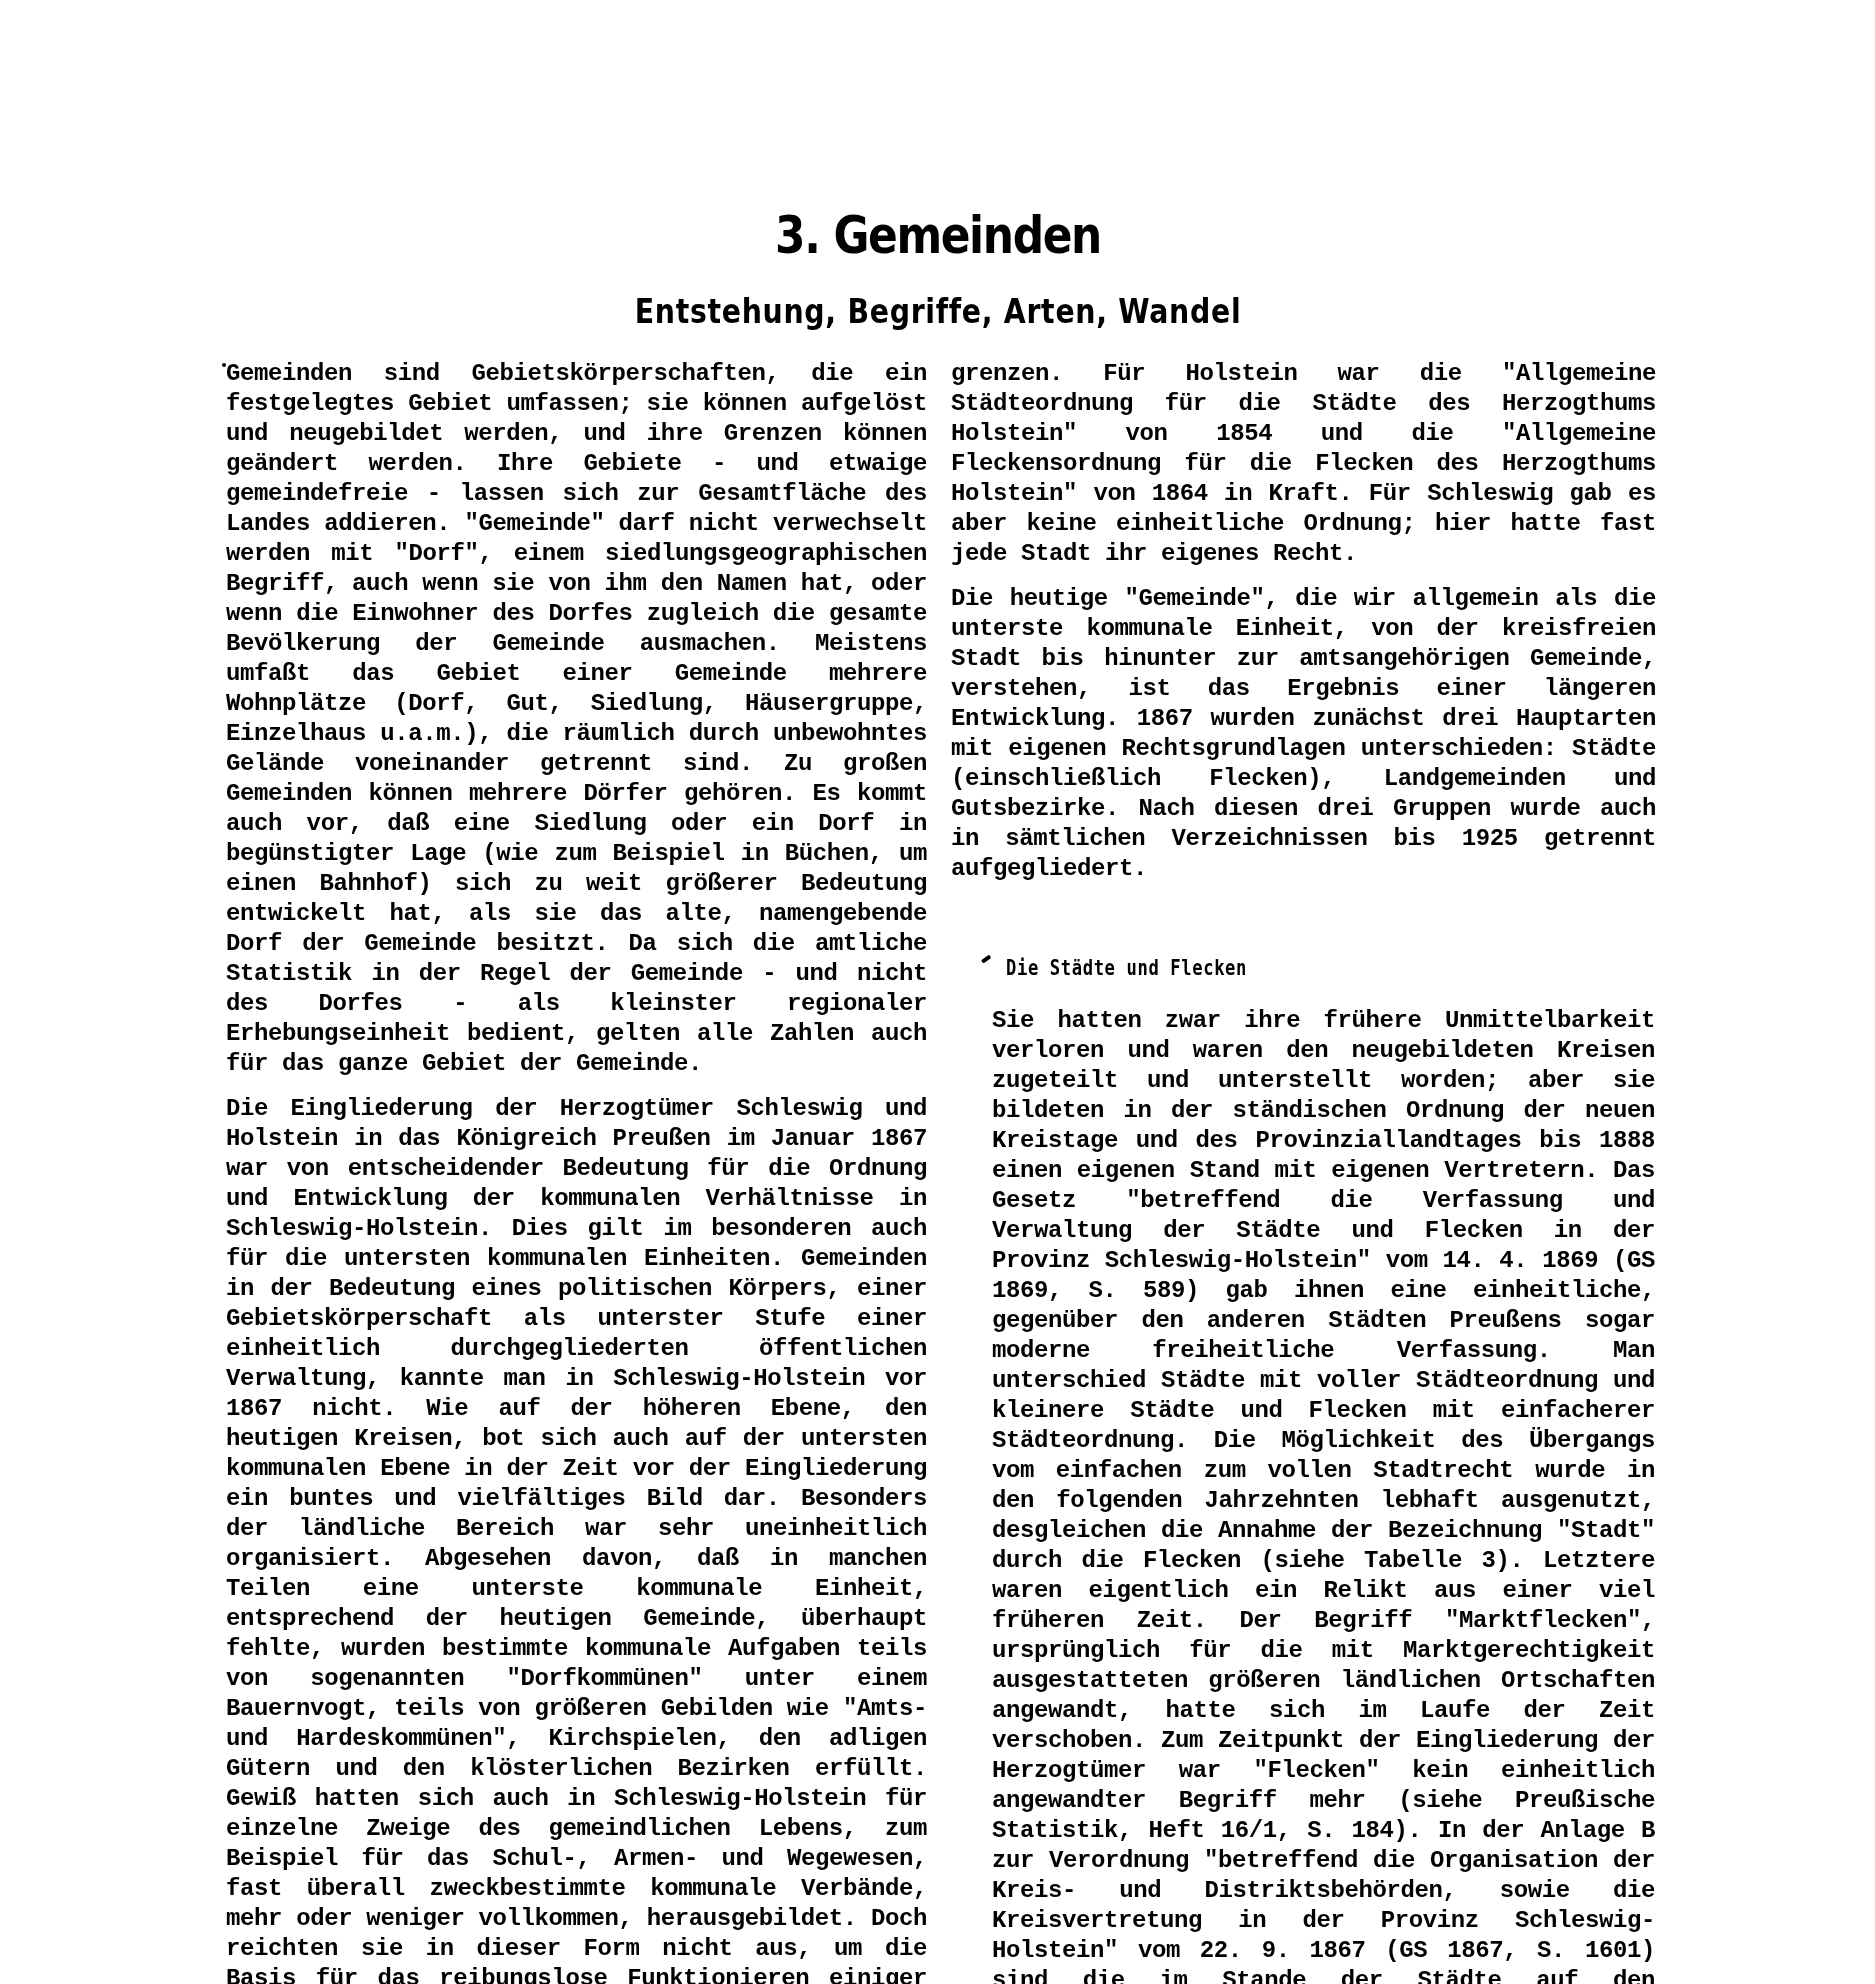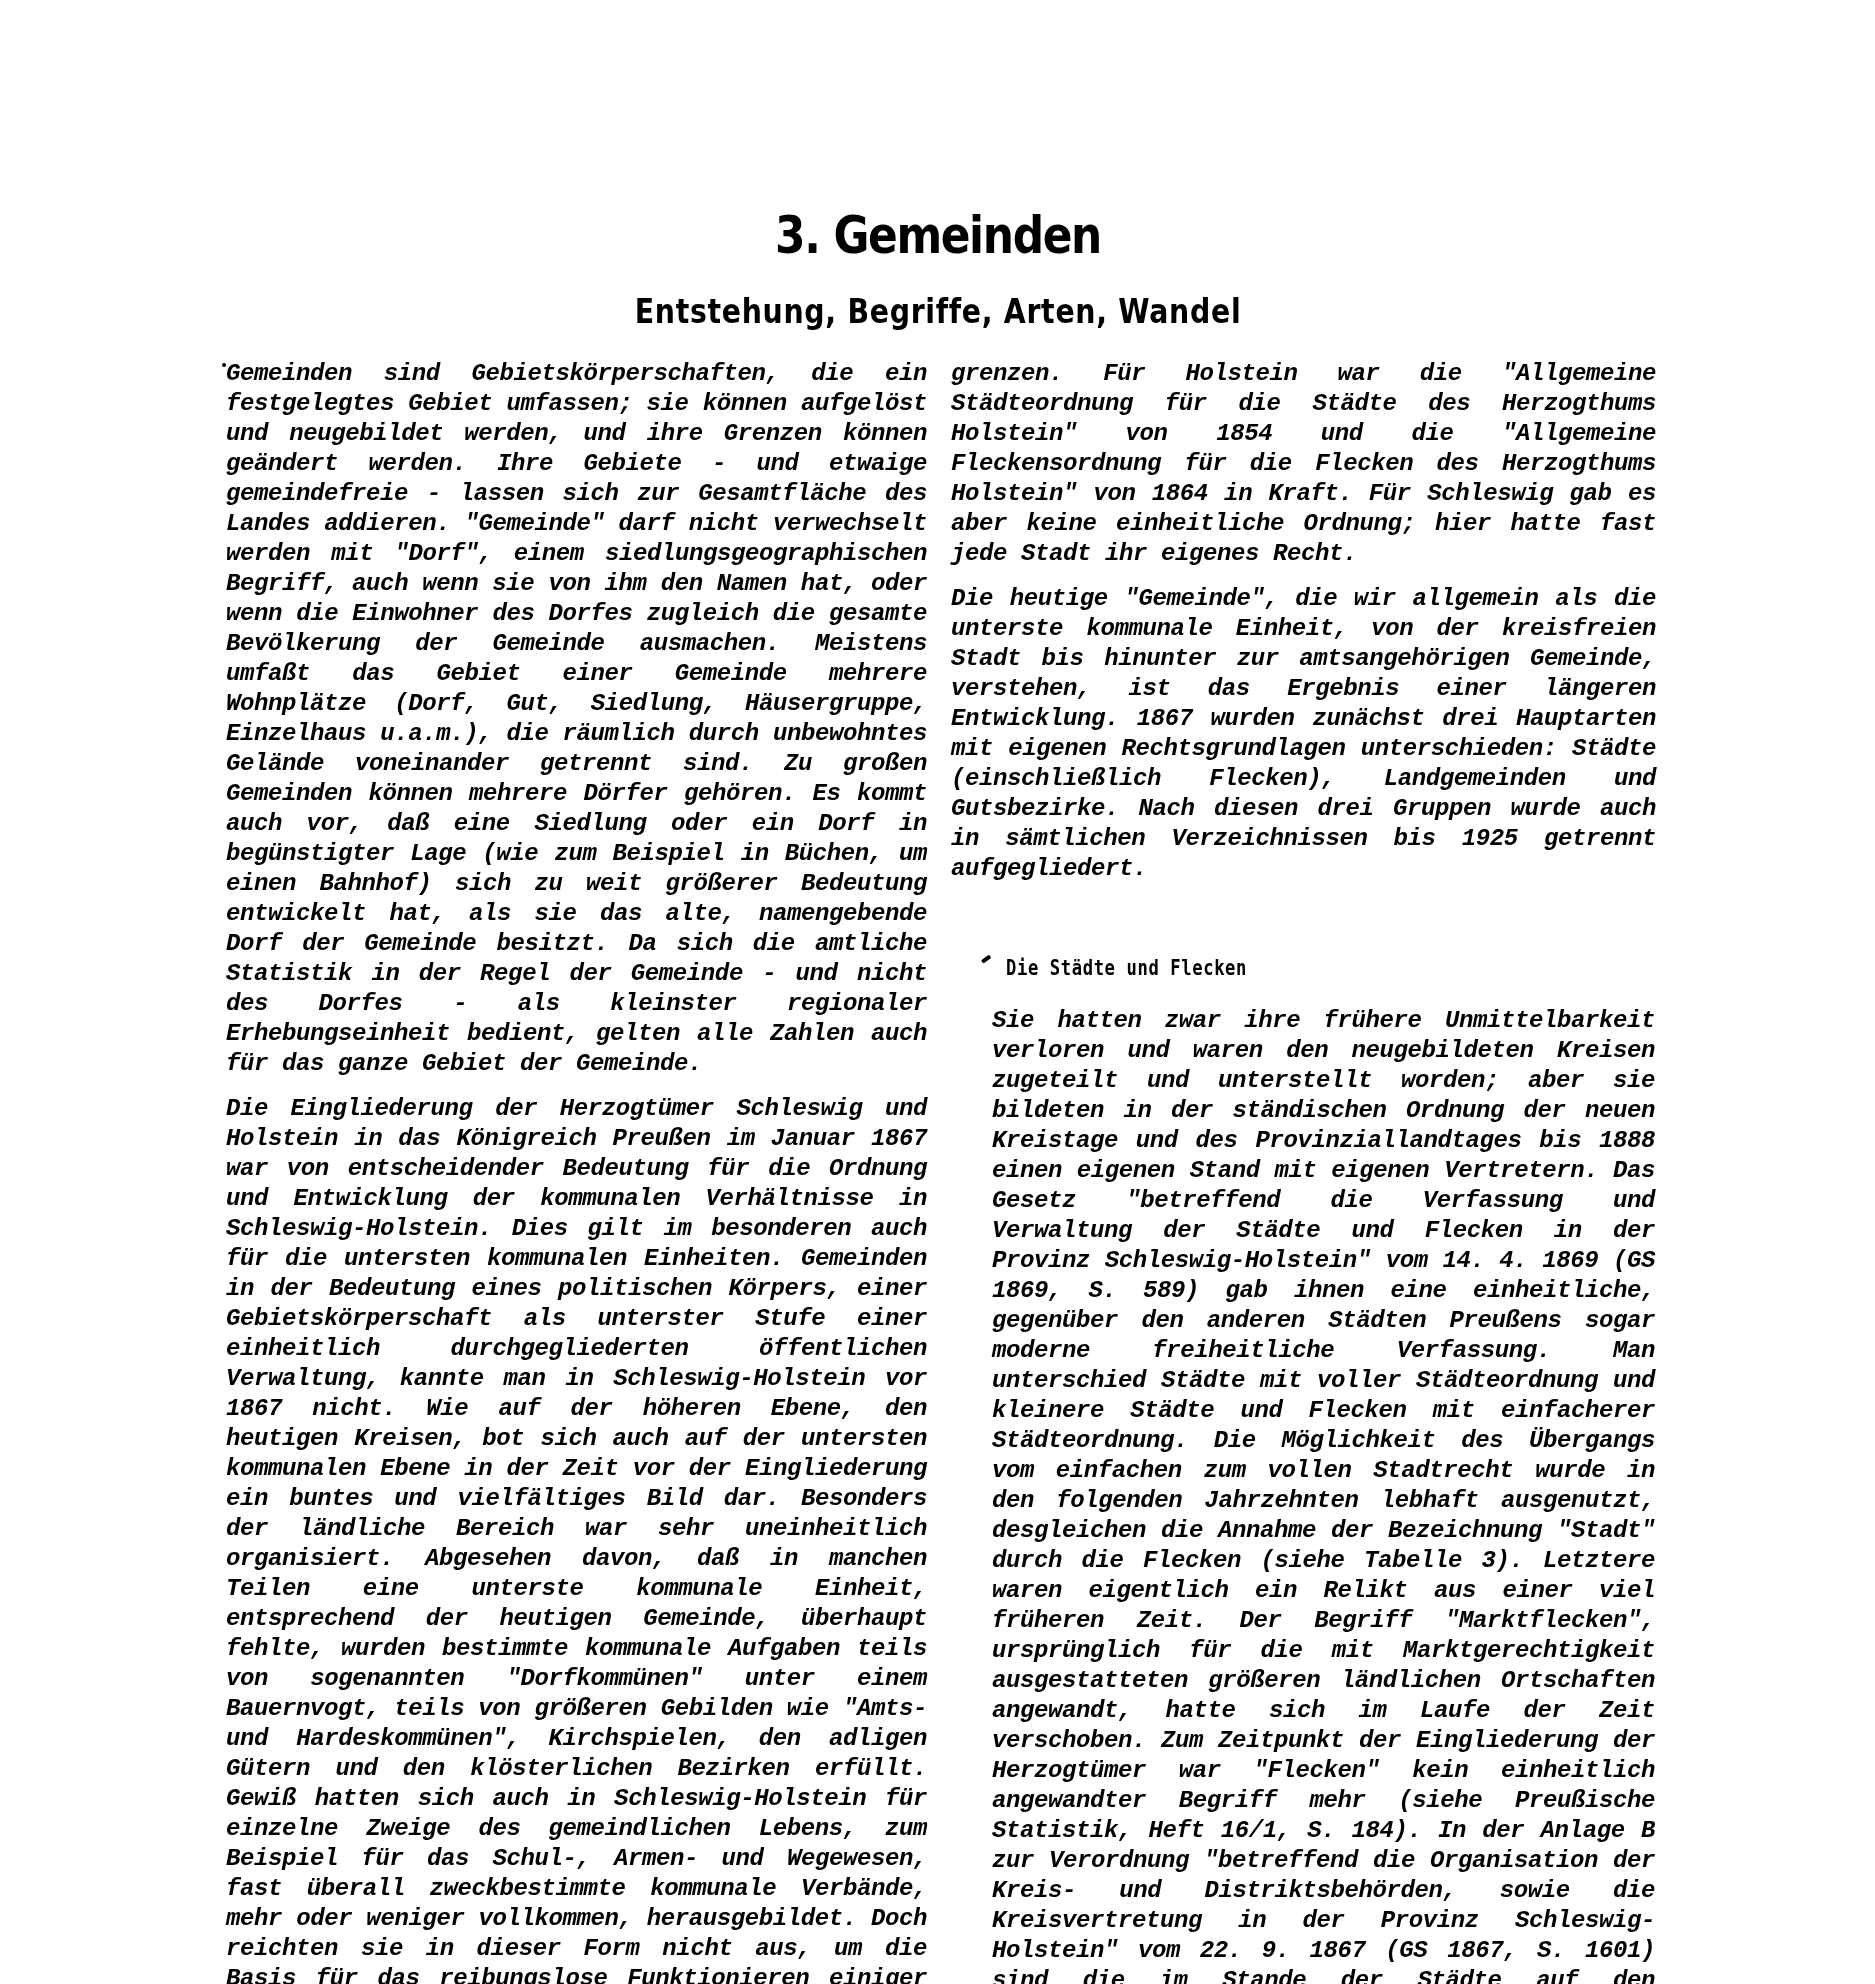--- a/index.html
+++ b/index.html
@@ -11,21 +11,21 @@
   }
   .subtitle {
     position: absolute; left: 0; width: 1876px; top: 292px;
     text-align: center; font-family: "DejaVu Sans", sans-serif; font-weight: bold;
     font-size: 33px; letter-spacing: 0.8px; transform: scaleX(0.86);
   }
   .col {
     position: absolute; font-family: "Liberation Mono", monospace; font-weight: bold;
     font-size: 24px; line-height: 30px; text-align: justify; letter-spacing: -0.4px;
   }
-  .col p { margin: 0; font-style: italic; }
+  .col p { margin: 0; }
   .col p + p { margin-top: 14.7px; }
   .col-left { left: 226px; top: 359px; width: 701px; }
   .col-right-top { left: 951px; top: 359px; width: 705px; }
   .section-heading {
     position: absolute; left: 1006px; top: 955px;
     font-family: "DejaVu Sans Mono", monospace; font-size: 22px; font-weight: bold;
     letter-spacing: 0.8px; transform: scaleX(0.78); transform-origin: left center;
   }
   .tick-mark {
     position: absolute; left: 984px; top: 954px; width: 4px; height: 10.3px;

